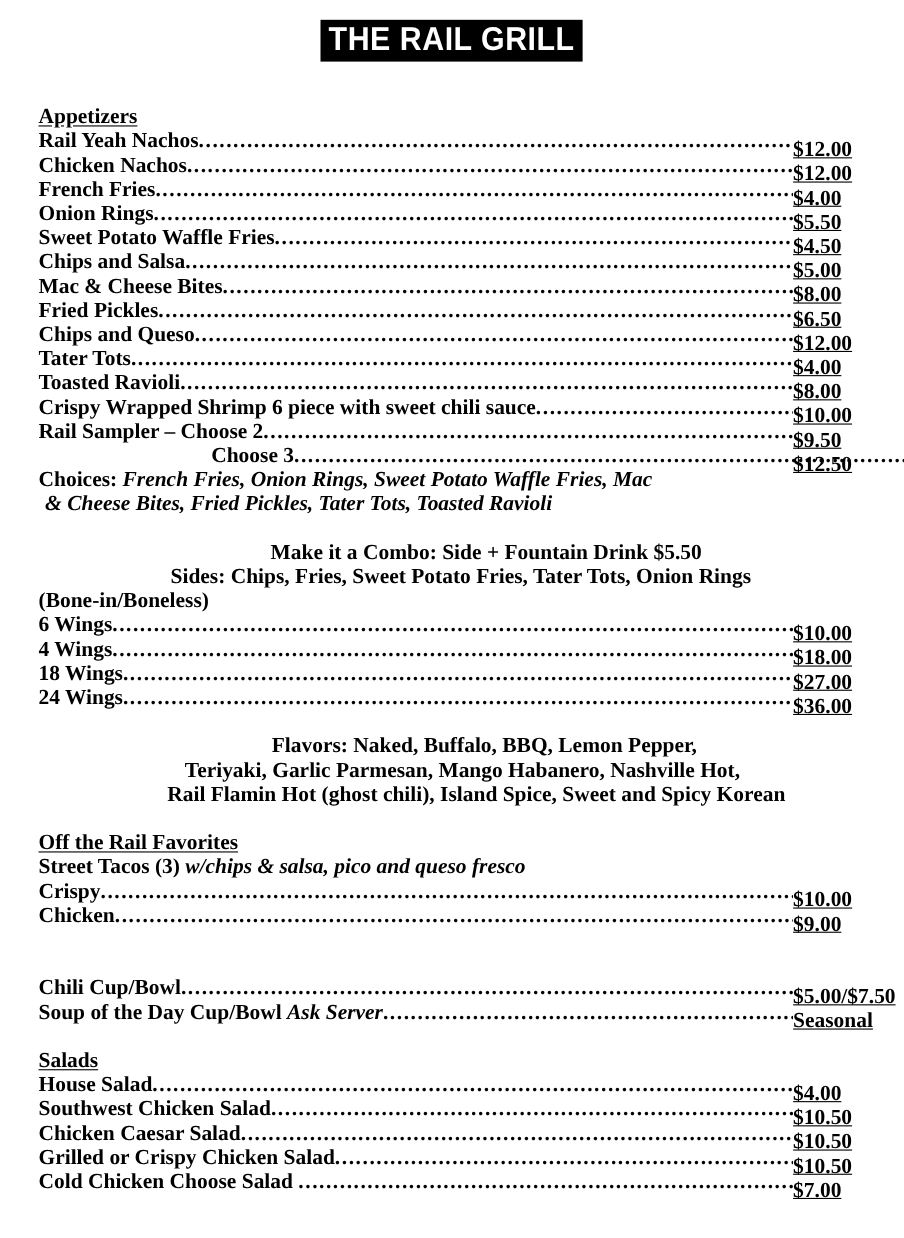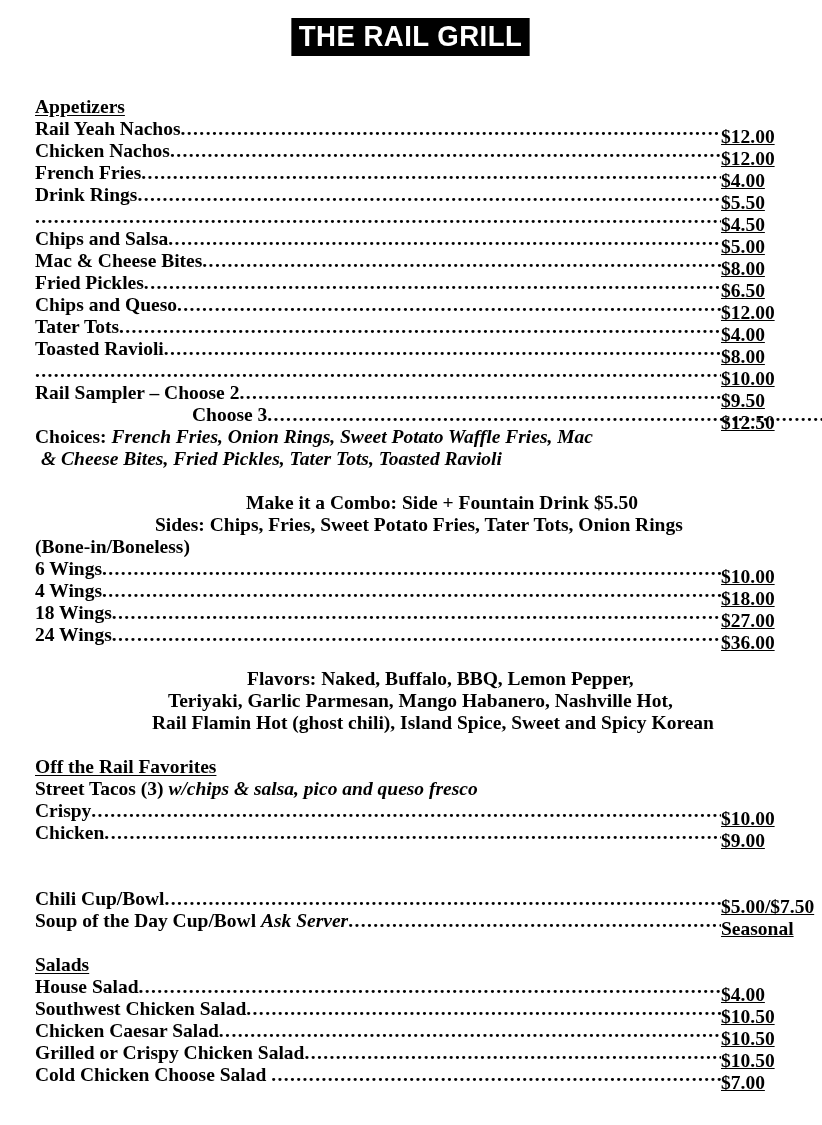--- a/index.html
+++ b/index.html
@@ -161,28 +161,29 @@
     <div class="item-row">
       <div class="item-line">
         <span class="item-name">French Fries</span>
         <span class="leader">................................................................................................................................................................</span>
       </div>
       <span class="price">$4.00</span>
     </div>
 
     <div class="item-row">
       <div class="item-line">
-        <span class="item-name">Drink Rings</span>
+        <span class="item-name">Onion Rings</span>
         <span class="leader">................................................................................................................................................................</span>
       </div>
       <span class="price">$5.50</span>
     </div>
 
     <div class="item-row">
       <div class="item-line">
+        <span class="item-name">Sweet Potato Waffle Fries</span>
         <span class="leader">................................................................................................................................................................</span>
       </div>
       <span class="price">$4.50</span>
     </div>
 
     <div class="item-row">
       <div class="item-line">
         <span class="item-name">Chips and Salsa</span>
         <span class="leader">................................................................................................................................................................</span>
       </div>
@@ -224,20 +225,21 @@
     <div class="item-row">
       <div class="item-line">
         <span class="item-name">Toasted Ravioli</span>
         <span class="leader">................................................................................................................................................................</span>
       </div>
       <span class="price">$8.00</span>
     </div>
 
     <div class="item-row">
       <div class="item-line">
+        <span class="item-name">Crispy Wrapped Shrimp 6 piece with sweet chili sauce</span>
         <span class="leader">................................................................................................................................................................</span>
       </div>
       <span class="price">$10.00</span>
     </div>
 
     <div class="item-row">
       <div class="item-line">
         <span class="item-name">Rail Sampler – Choose 2</span>
         <span class="leader">................................................................................................................................................................</span>
       </div>

